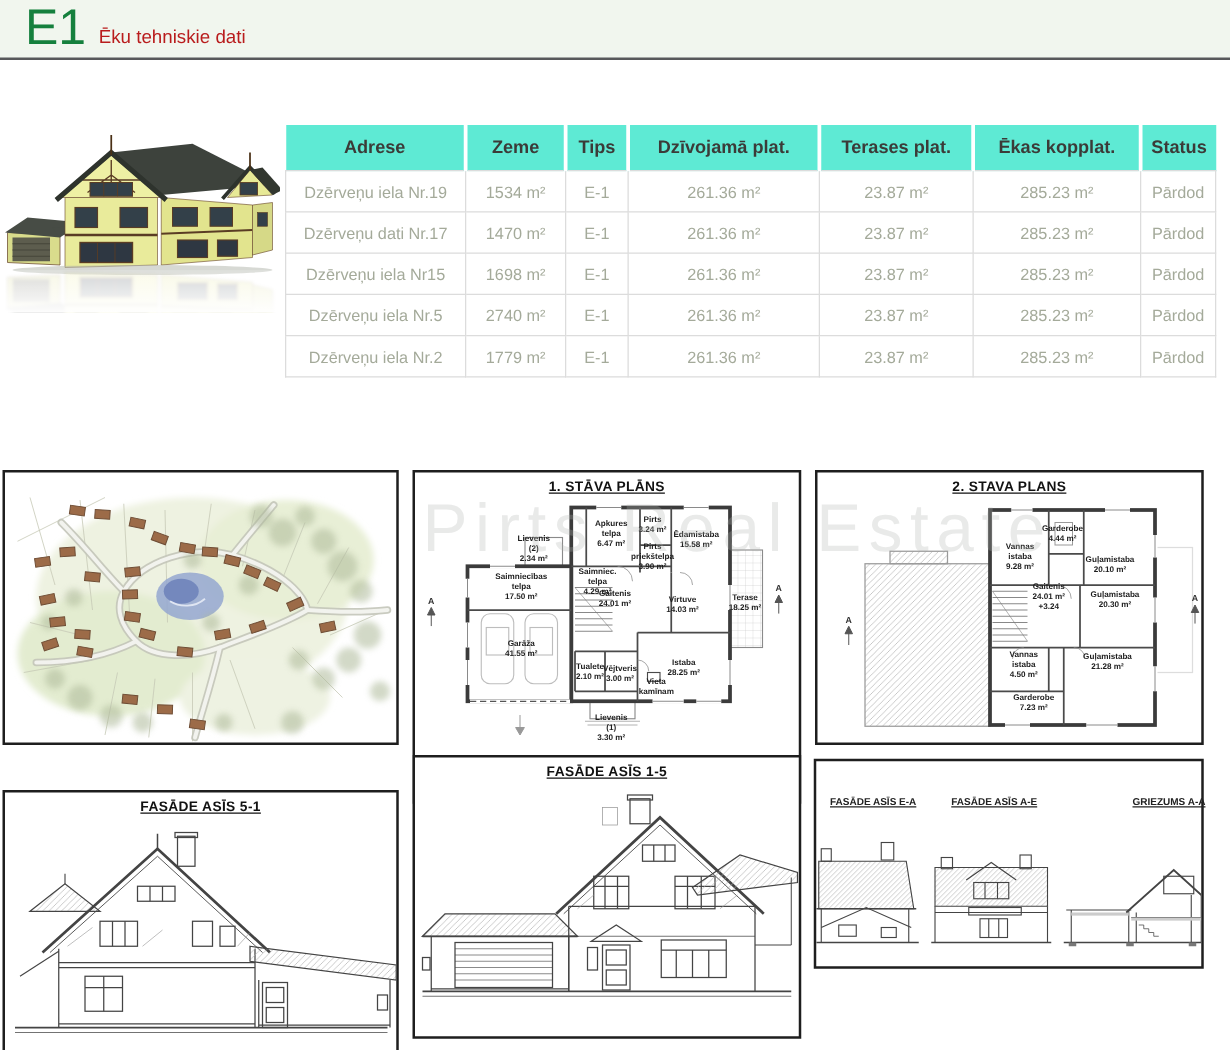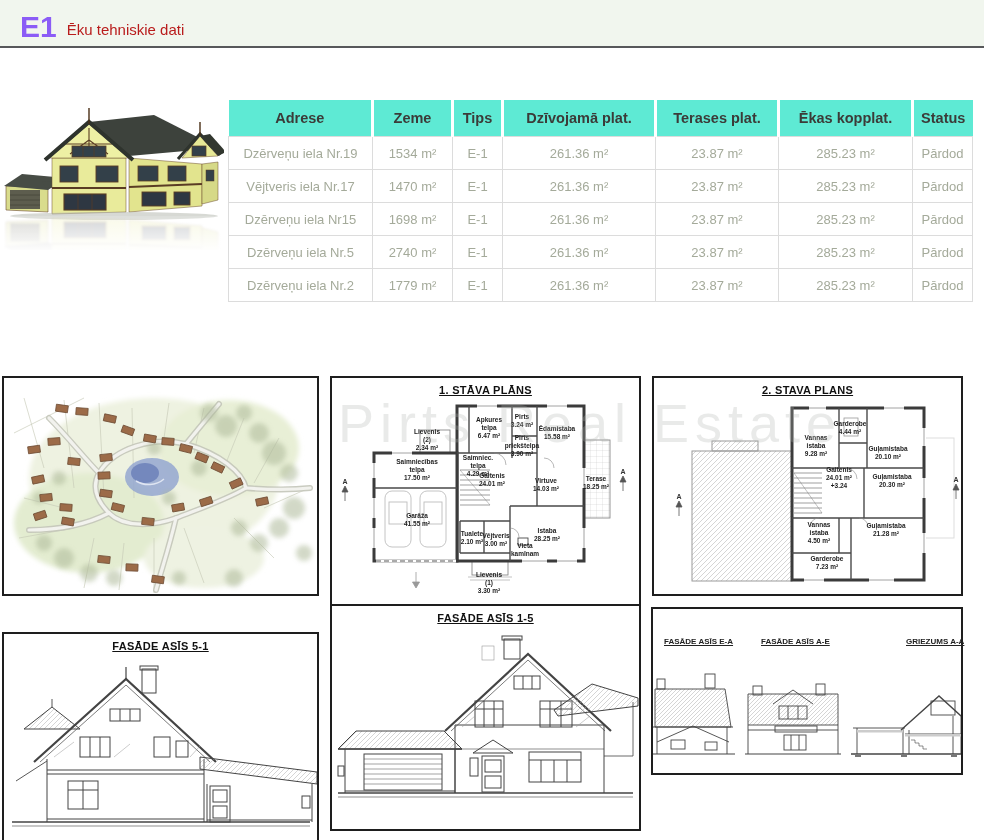--- a/index.html
+++ b/index.html
@@ -1,21 +1,21 @@
 <!DOCTYPE html>
 <html><head>
 <meta charset="utf-8">
 <style>
   html,body{margin:0;padding:0;background:#fff;}
   .page{position:relative;width:984px;height:840px;background:#fff;overflow:hidden;
         font-family:"Liberation Sans",sans-serif;}
   
   .topbar{position:absolute;left:0;top:0;width:984px;height:46px;background:#f1f6ee;
           border-bottom:2px solid #57585a;display:flex;align-items:flex-end;}
-  .topbar .code{font-size:30px;line-height:1;color:#8b5cf6;margin:0 0 4px 20px;font-weight:bold;}
+  .topbar .code{font-size:40px;line-height:1;color:#15803d;margin:0 0 4px 20px;font-weight:normal;}
   .topbar .subtitle{font-size:15px;color:#b91c1c;margin:0 0 8px 10px;}
   
   .house-art{position:absolute;left:4px;top:100px;width:220px;height:150px;}
   
   .tbl-wrap{position:absolute;left:228px;top:100px;width:744px;}
   table.data{border-collapse:collapse;width:744px;table-layout:fixed;}
   table.data thead th{background:#5eead4;color:#3b3b38;font-size:14.5px;font-weight:bold;
     height:36px;text-align:center;border-left:3px solid #ffffff;padding:0;}
   table.data thead th:first-child{border-left:none;}
   table.data tbody td{height:32px;color:#a4aa9a;font-size:13px;text-align:center;
@@ -135,21 +135,21 @@
           <tr>
             <td>Dzērveņu iela Nr.19</td>
             <td>1534 m²</td>
             <td>E-1</td>
             <td>261.36 m²</td>
             <td>23.87 m²</td>
             <td>285.23 m²</td>
             <td>Pārdod</td>
           </tr>
           <tr>
-            <td>Vējtveris iela Nr.17</td>
+            <td>Dzērveņu dati Nr.17</td>
             <td>1470 m²</td>
             <td>E-1</td>
             <td>261.36 m²</td>
             <td>23.87 m²</td>
             <td>285.23 m²</td>
             <td>Pārdod</td>
           </tr>
           <tr>
             <td>Dzērveņu iela Nr15</td>
             <td>1698 m²</td>

